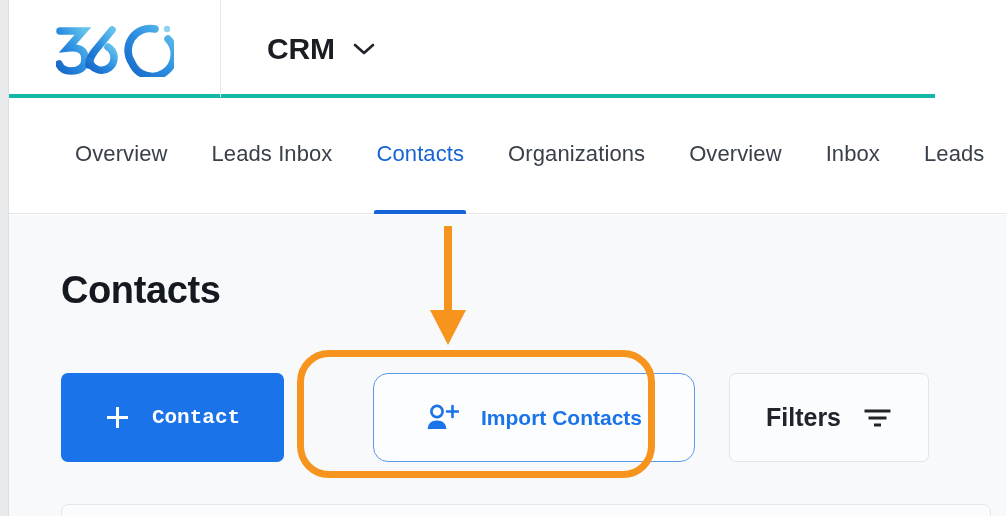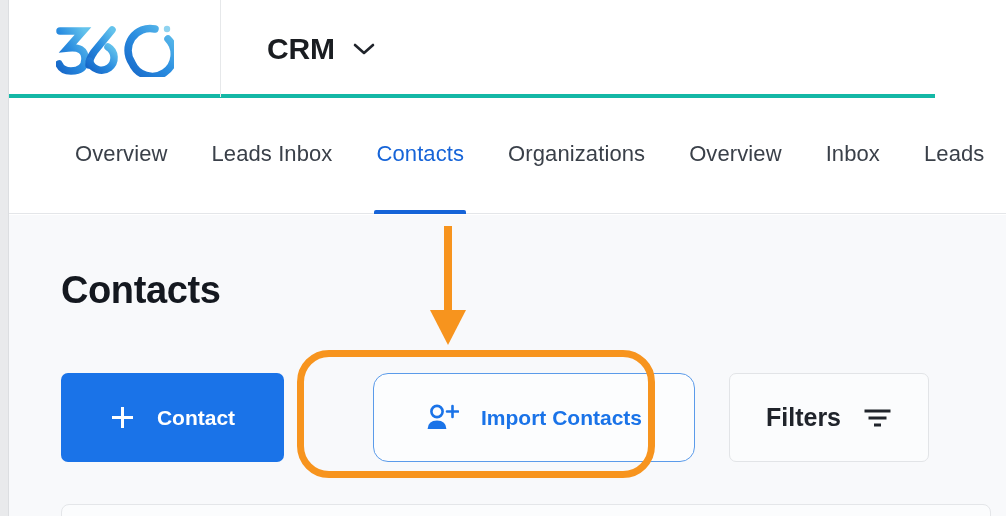--- a/index.html
+++ b/index.html
@@ -164,21 +164,21 @@
   }
 
   
   .btn-primary {
     width: 223px;
     height: 89px;
     background: #1a73e8;
     border: none;
     border-radius: 7px;
     color: #ffffff;
-    font-family: Liberation Sans, sans-serif;
+    font-family: Liberation Mono, monospace;
     font-size: 21px;
     font-weight: 700;
     display: flex;
     align-items: center;
     justify-content: center;
     gap: 22px;
     cursor: pointer;
   }
 
   .plus-icon { width: 25px; height: 25px; display: block; }

